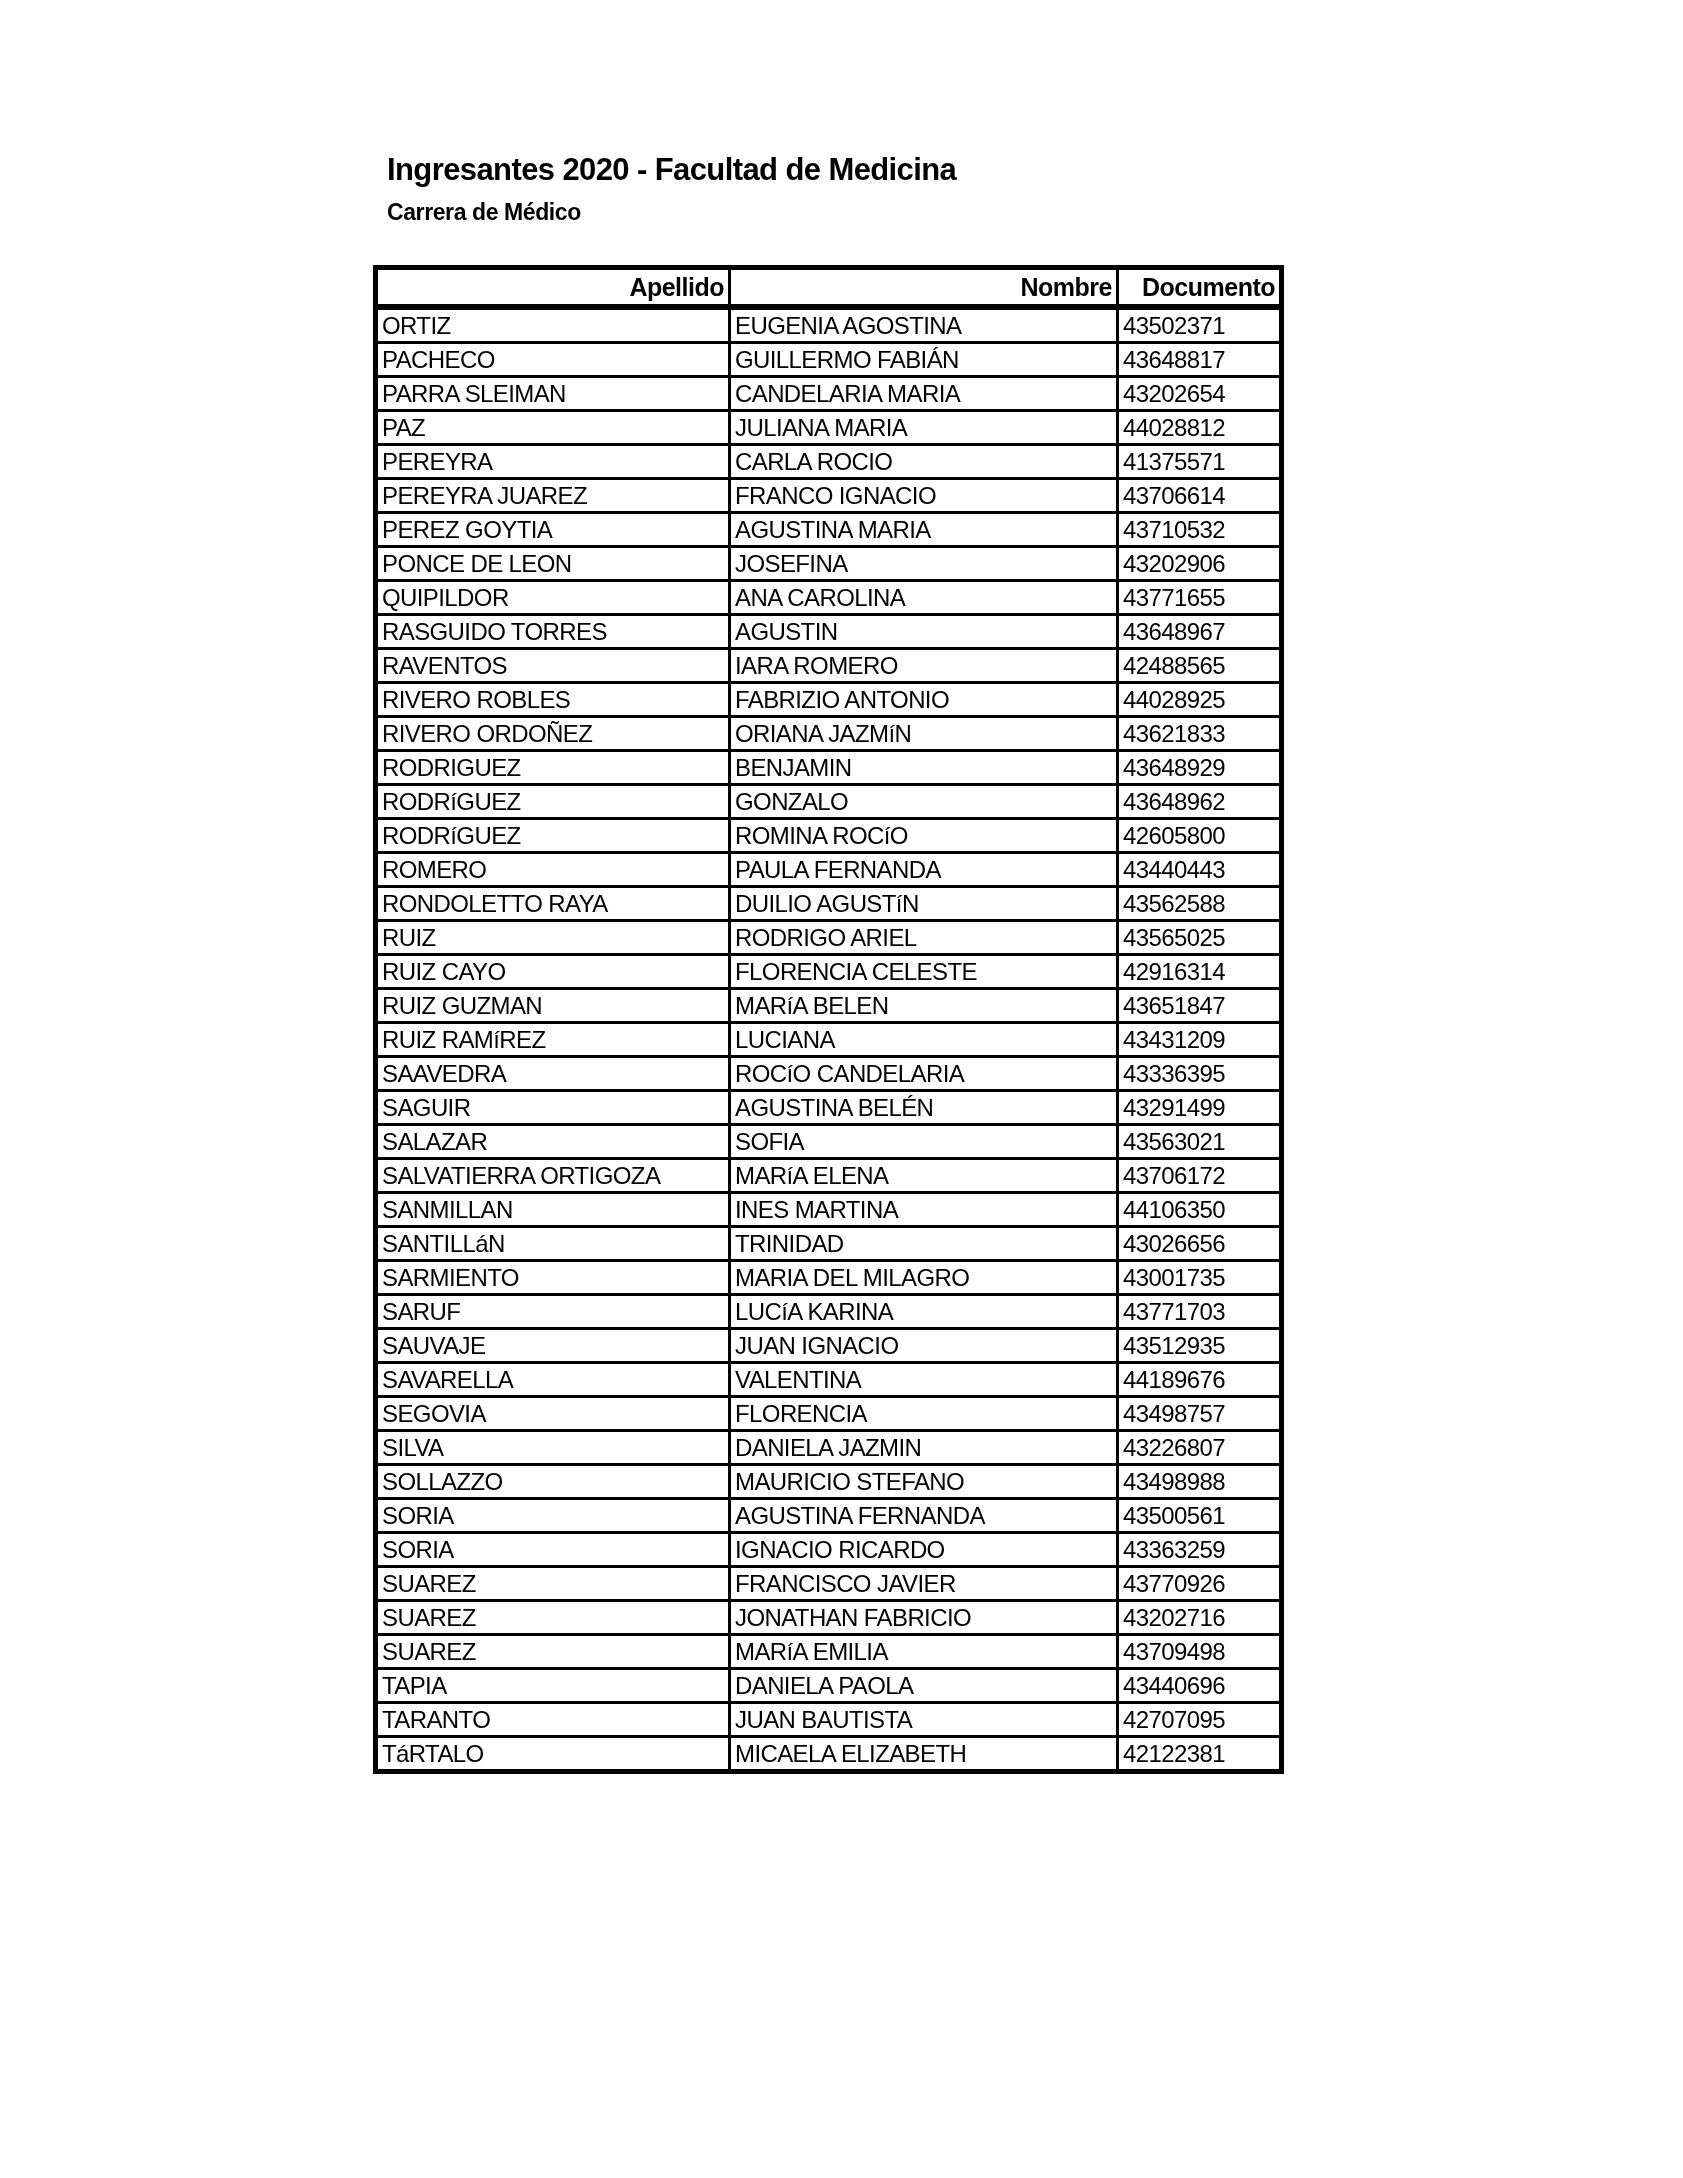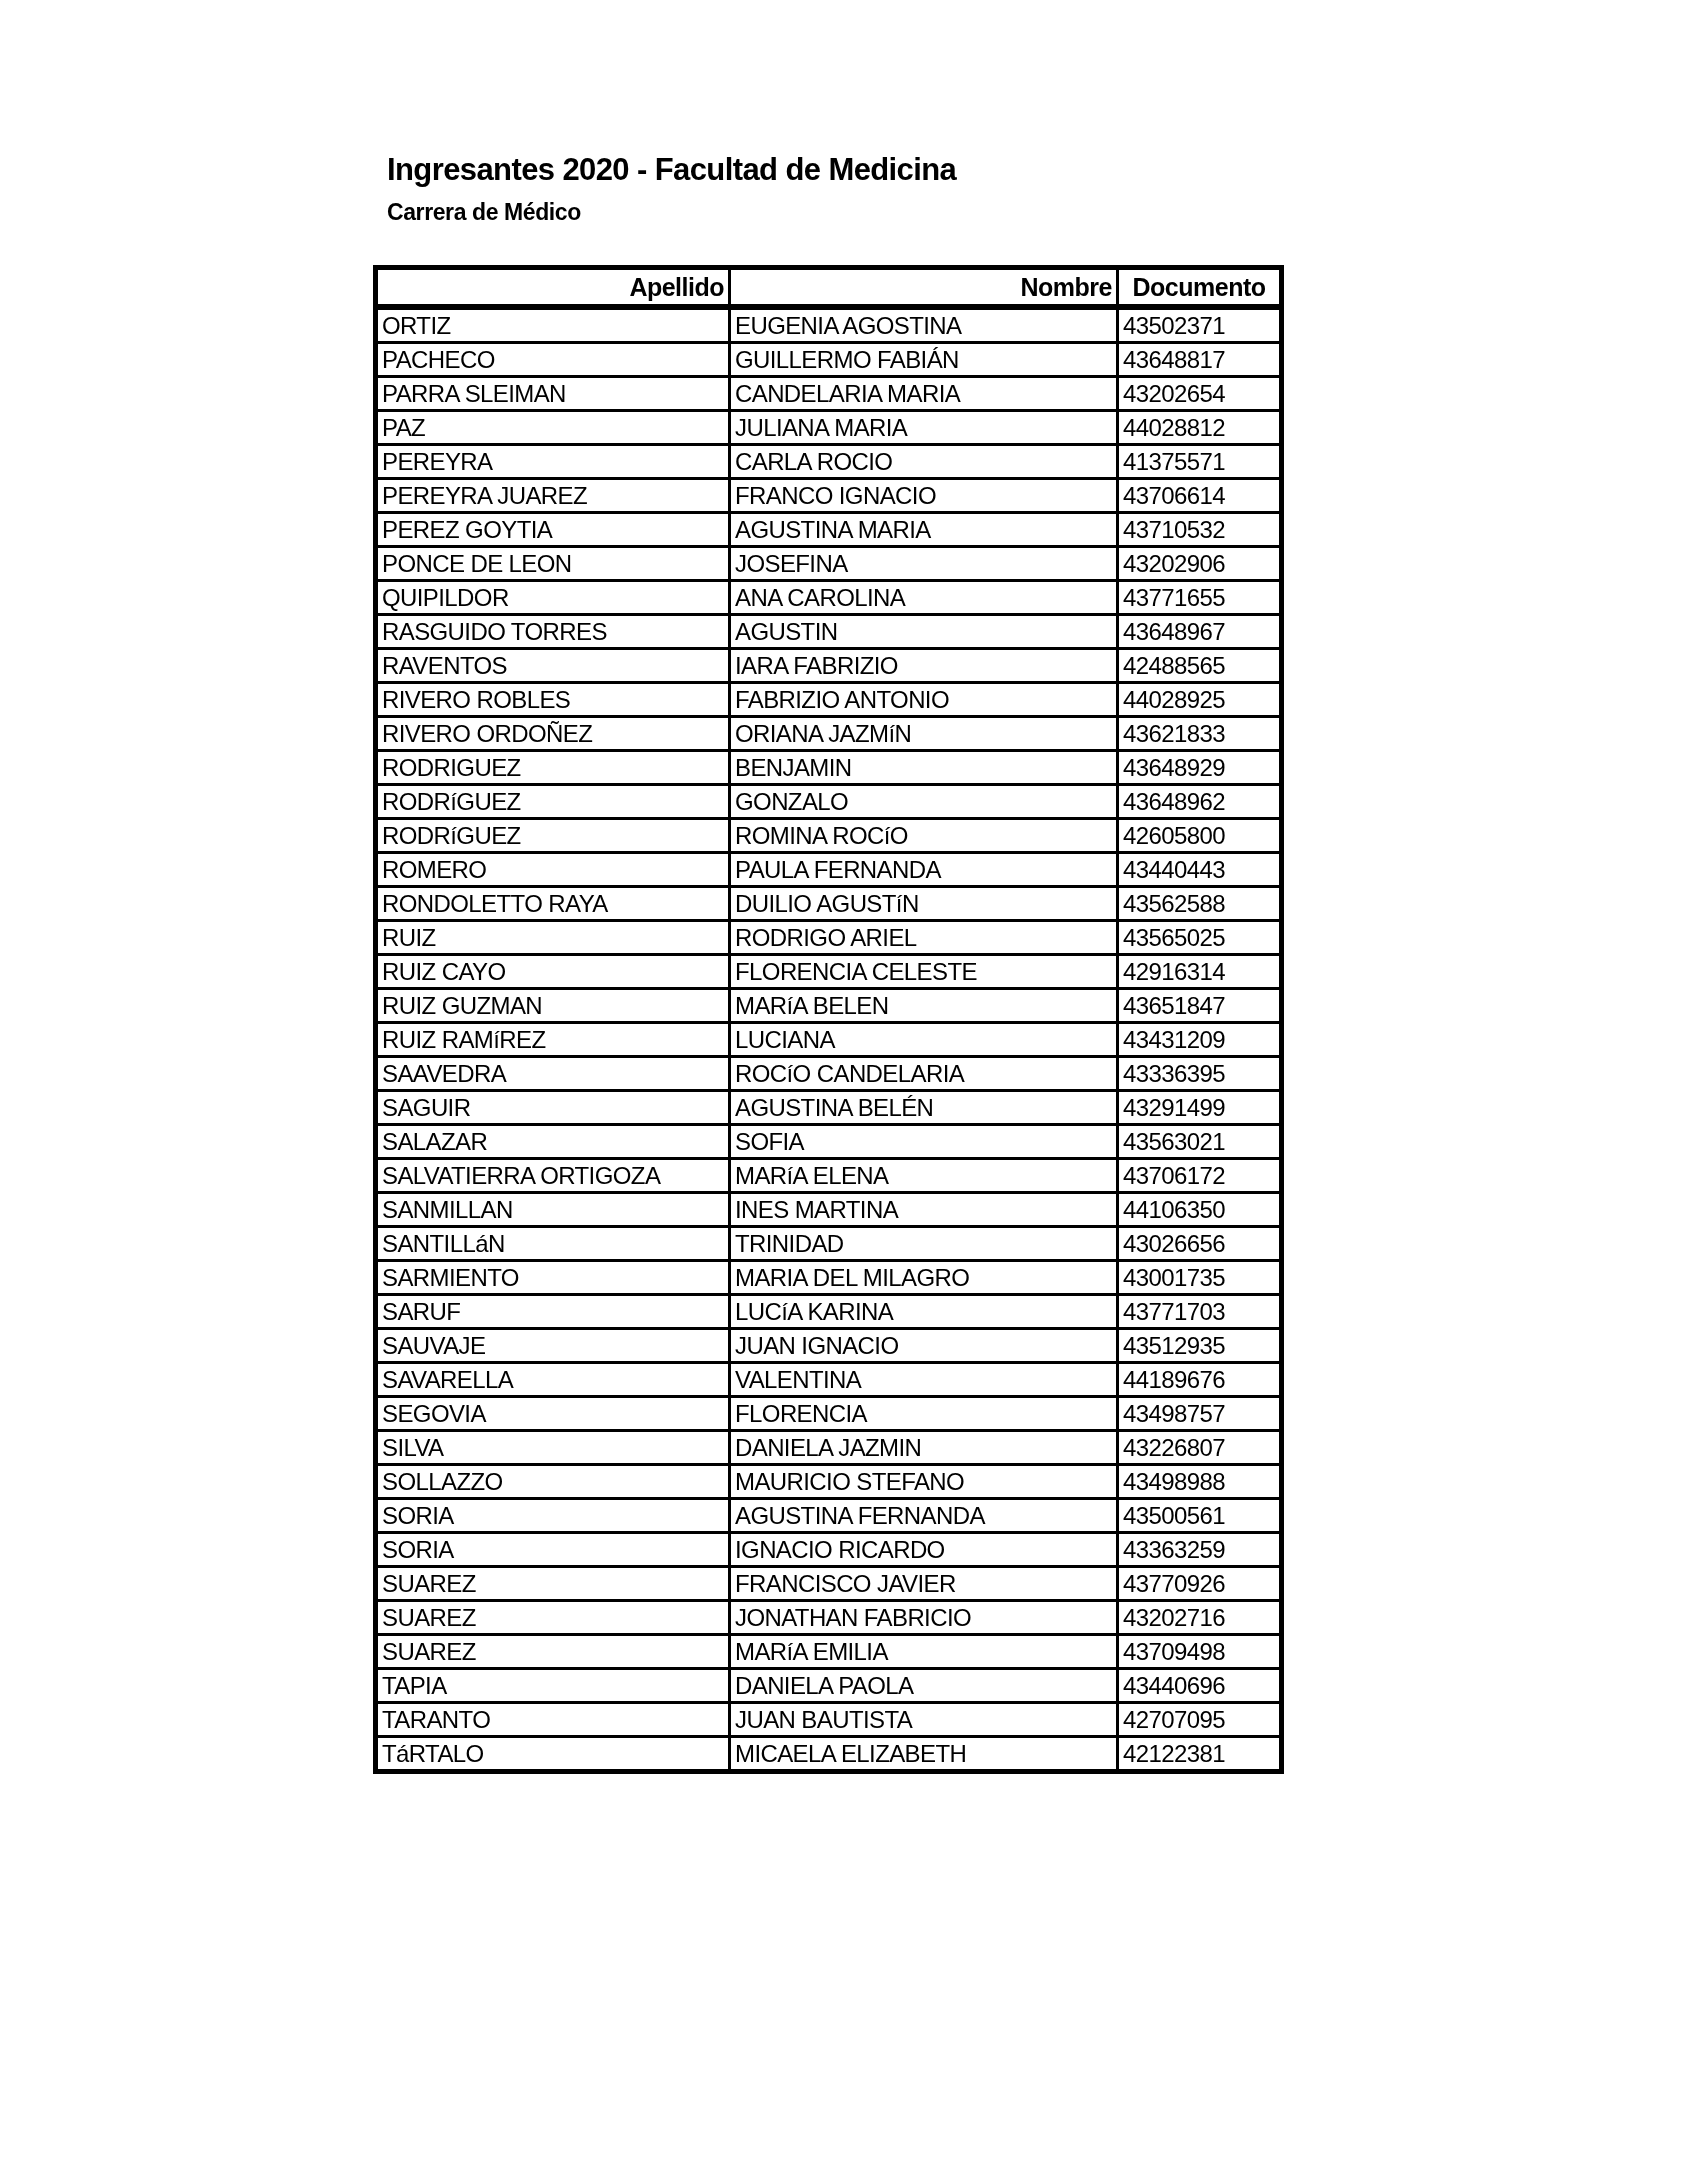--- a/index.html
+++ b/index.html
@@ -13,21 +13,21 @@
                  border: 5px solid #000; table-layout: fixed; }
     table.grid col.c1 { width: 354px; }
     table.grid col.c2 { width: 388px; }
     table.grid col.c3 { width: 164px; }
     table.grid th, table.grid td { border: 3px solid #000; padding: 0 4px 0 4px; white-space: nowrap;
                                    overflow: hidden; }
     table.grid th { height: 34px; font-size: 25px; font-weight: bold; text-align: right;
                     border-bottom-width: 6px; letter-spacing: -0.5px; }
     table.grid td { height: 31px; font-size: 24px; line-height: 30px; letter-spacing: -0.6px; }
     table.grid td.doc { padding-right: 6px; }
-    table.grid th.doc { text-align: center; }
+    table.grid th.doc { text-align: right; }
   </style>
 </head>
 <body>
 
 <div class="title">Ingresantes 2020 - Facultad de Medicina</div>
 <div class="subtitle">Carrera de Médico</div>
 
 <table class="grid">
   <colgroup>
       <col class="c1">
@@ -87,21 +87,21 @@
         <td>ANA CAROLINA</td>
         <td class="doc">43771655</td>
       </tr>
       <tr>
         <td>RASGUIDO TORRES</td>
         <td>AGUSTIN</td>
         <td class="doc">43648967</td>
       </tr>
       <tr>
         <td>RAVENTOS</td>
-        <td>IARA FABRIZIO</td>
+        <td>IARA ROMERO</td>
         <td class="doc">42488565</td>
       </tr>
       <tr>
         <td>RIVERO  ROBLES</td>
         <td>FABRIZIO ANTONIO</td>
         <td class="doc">44028925</td>
       </tr>
       <tr>
         <td>RIVERO ORDOÑEZ</td>
         <td>ORIANA JAZMíN</td>

